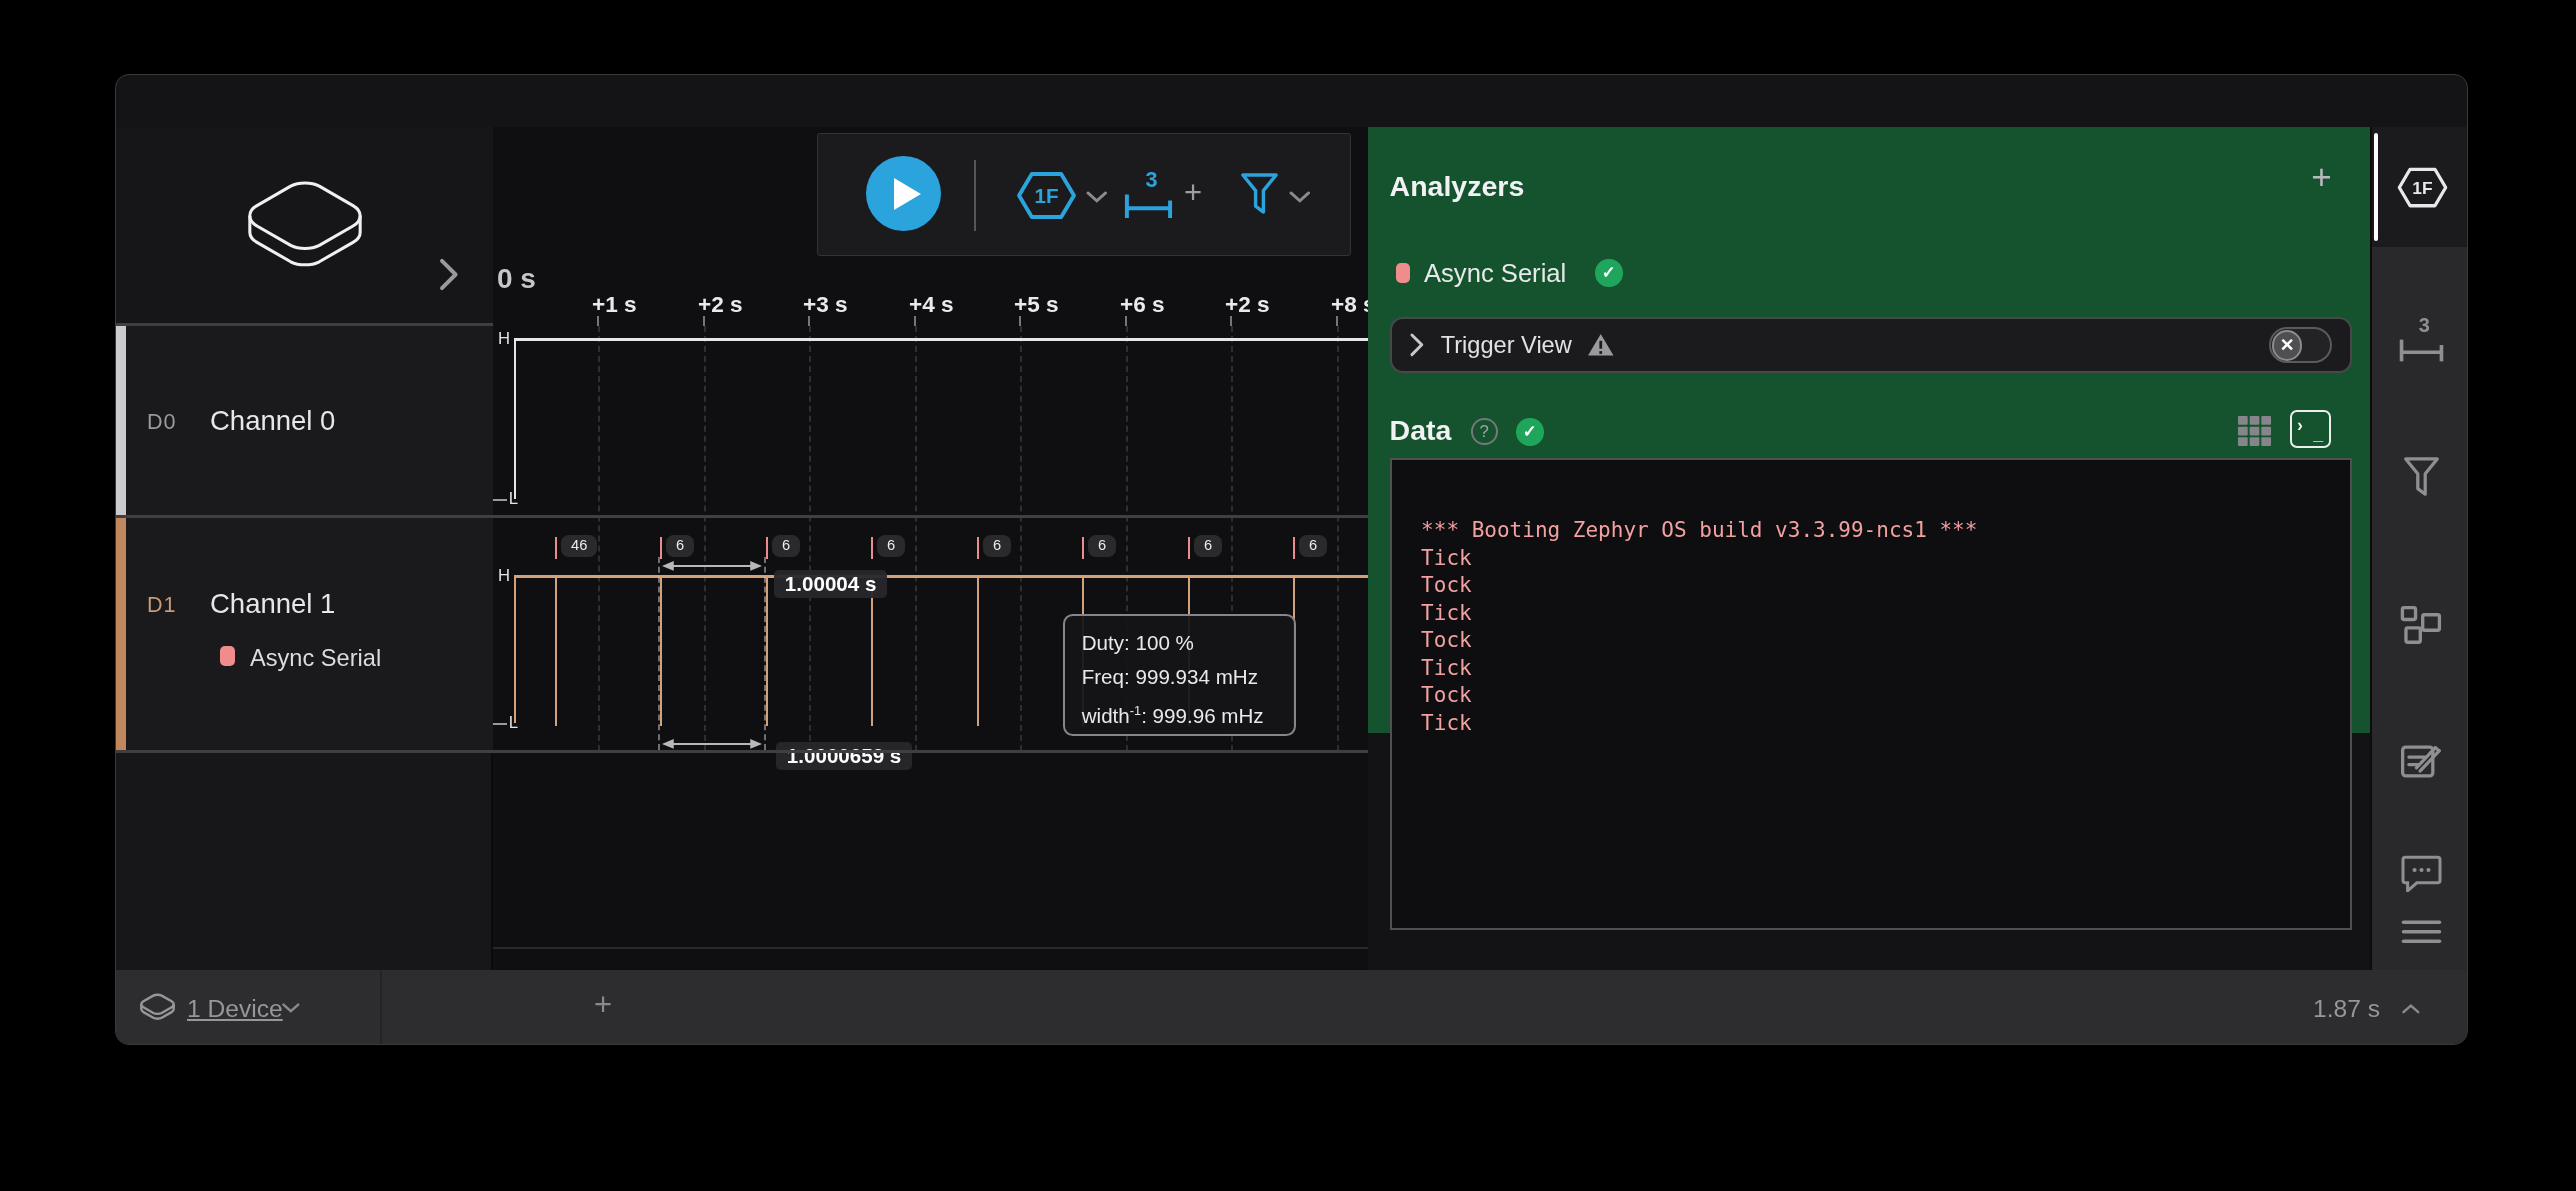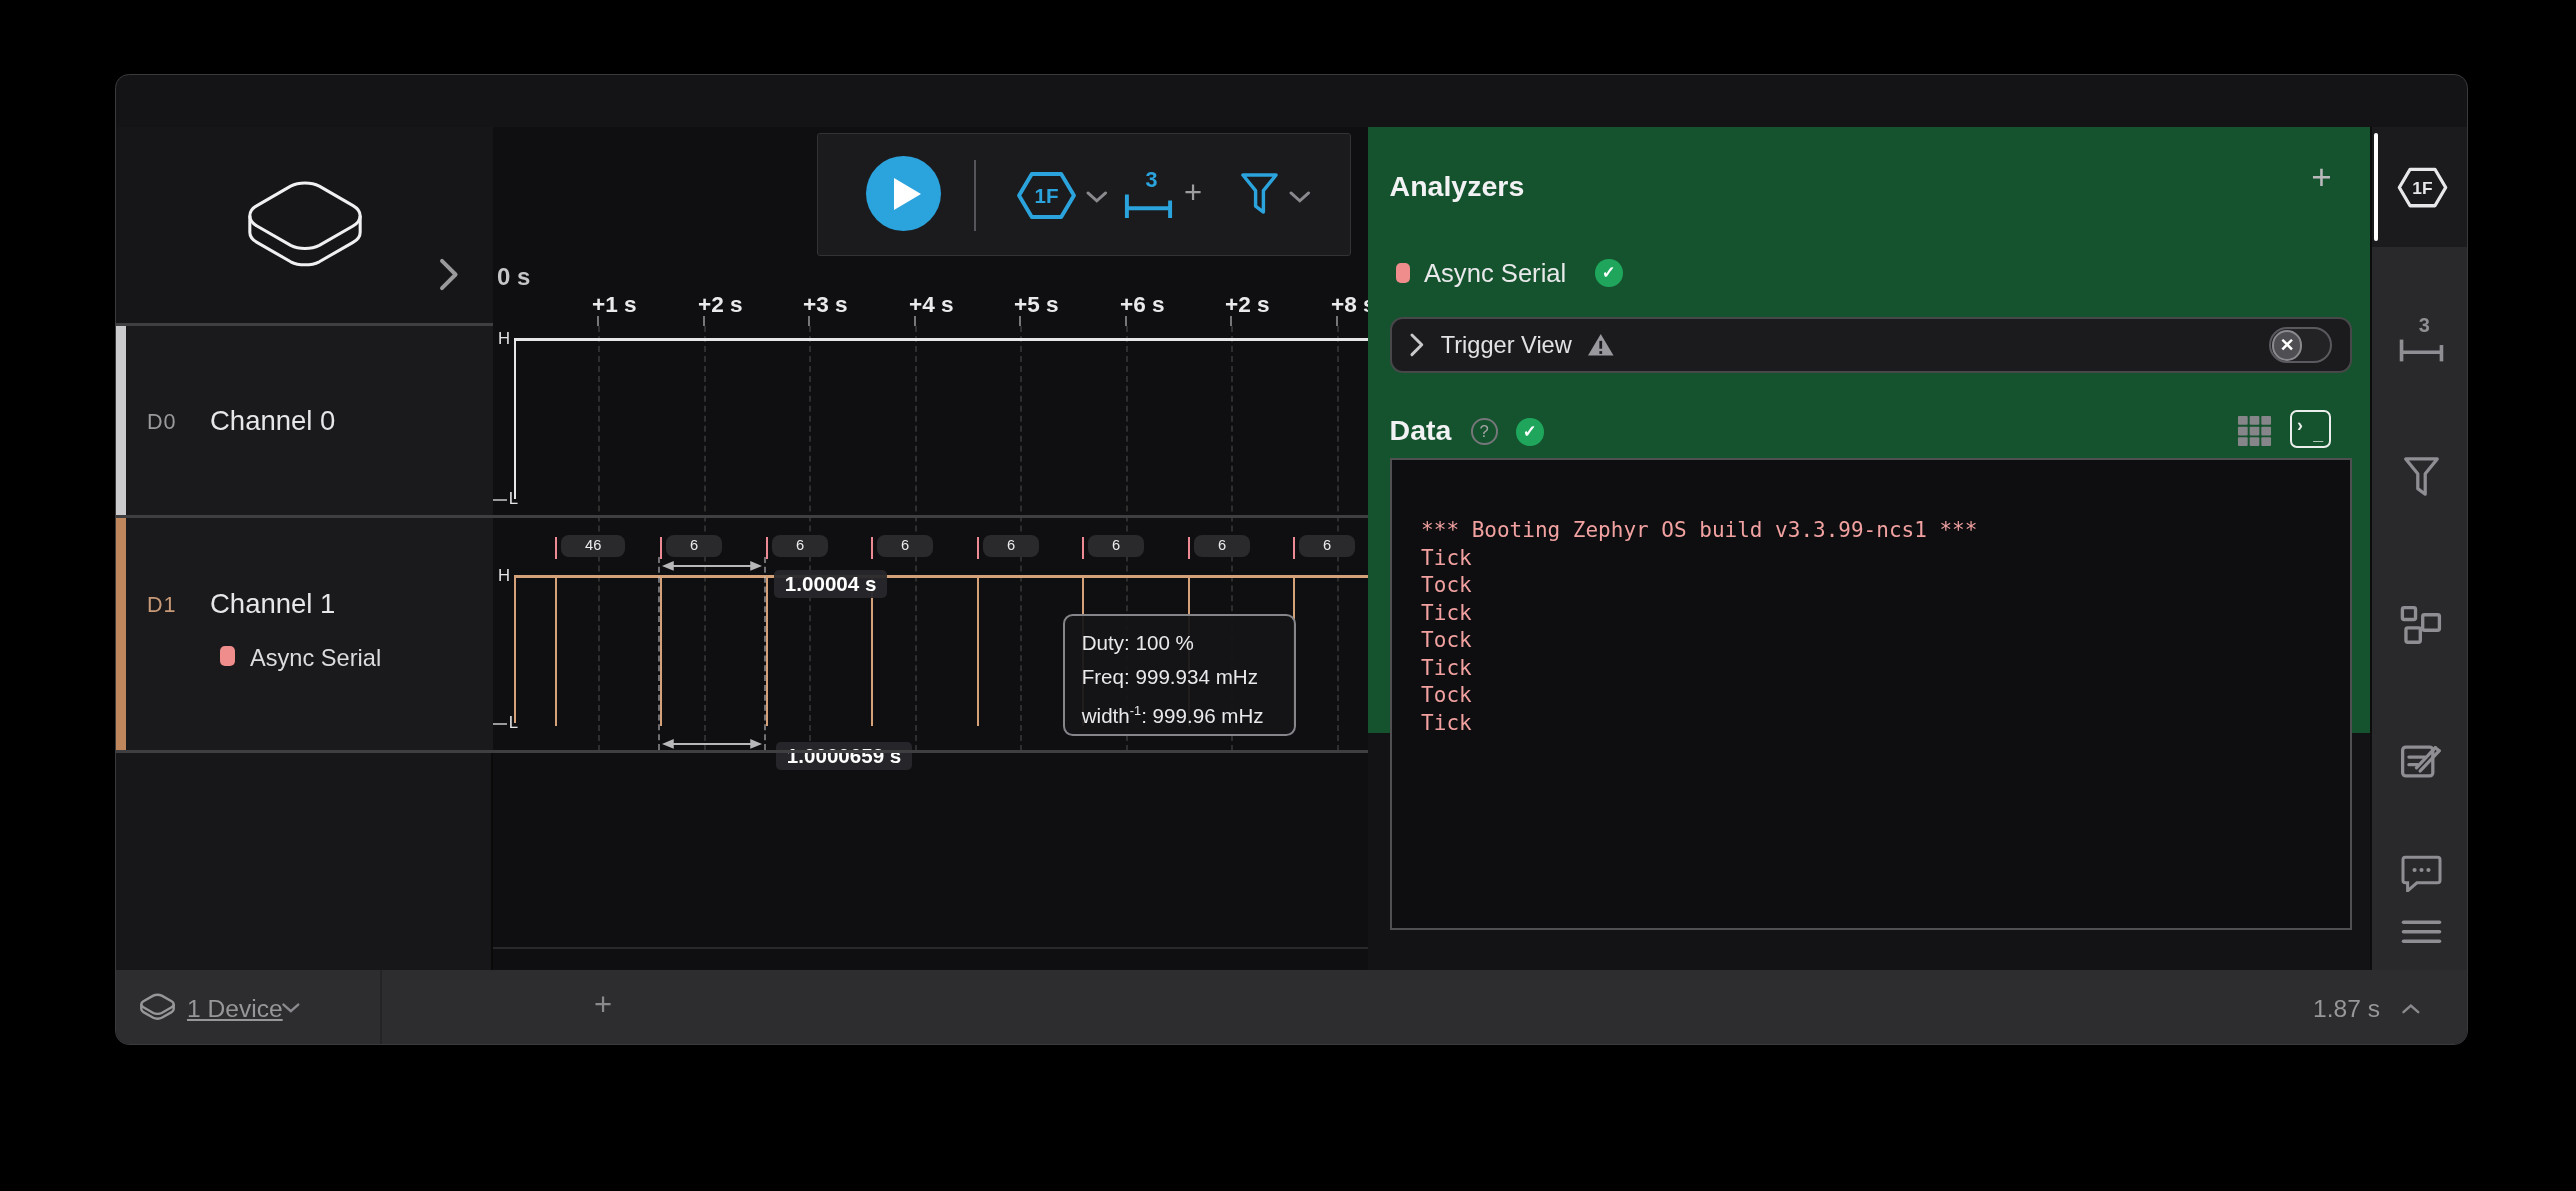--- a/index.html
+++ b/index.html
@@ -24,31 +24,31 @@
   .ch-name{position:absolute;left:94px;font-size:27.5px;color:#e7e7e9;}
   .an-dot{position:absolute;width:14.7px;height:19.7px;border-radius:4.9px;}
   .an-label{position:absolute;font-size:23.6px;color:#dcdcde;}
   
   .wavecol{position:absolute;left:377px;top:0;width:875px;height:843px;background:#0f0f11;overflow:hidden;}
   .toolbar-box{position:absolute;left:324px;top:5.9px;width:534px;height:123px;background:#1b1b1e;border:1px solid #333336;border-radius:2.9px;}
   .play-btn{position:absolute;left:48px;top:22.6px;width:75px;height:75px;border-radius:50%;display:flex;align-items:center;justify-content:center;}
   .play-tri{width:0;height:0;border-top:16.7px solid transparent;border-bottom:16.7px solid transparent;border-left:27.5px solid #fff;margin-left:7.9px;}
   .tb-div{position:absolute;left:156px;top:26.5px;width:2px;height:71px;background:#55555a;}
   .plus-gray{position:absolute;font-size:31px;color:#9d9da0;}
-  .timeline-origin{position:absolute;left:3.9px;top:136px;font-size:24px;font-weight:bold;color:#c6c6c9;}
+  .timeline-origin{position:absolute;left:3.9px;top:136px;font-size:28px;font-weight:bold;color:#c6c6c9;}
   .tick-label{position:absolute;top:165px;font-size:22.6px;font-weight:bold;color:#eaeaec;white-space:nowrap;}
   .tick-mark{position:absolute;top:189px;width:2px;height:9.8px;background:#77777a;}
   .gridline{position:absolute;top:199px;height:425px;width:0;border-left:2px dashed rgba(255,255,255,0.13);}
   .hl-label{position:absolute;font-size:16.7px;color:#e3e3e5;}
   .sig-h{position:absolute;height:2.9px;}
   .sig-v{position:absolute;width:2px;}
   .l-tick{position:absolute;height:2px;background:#9a9a9d;}
   .pulse{position:absolute;width:2px;background:#d5a179;}
   .pulse-pink{position:absolute;width:2px;background:#ee8a93;}
-  .pulse-badge{position:absolute;top:408px;height:21.6px;line-height:21.6px;padding:0 24px;background:#2a2a2d;border-radius:7.9px;font-size:14.7px;color:#ececee;}
+  .pulse-badge{position:absolute;top:408px;height:21.6px;line-height:21.6px;padding:0 10px;background:#2a2a2d;border-radius:7.9px;font-size:14.7px;color:#ececee;}
   .meas-dash{position:absolute;top:430px;height:193px;width:0;border-left:2px dashed rgba(210,210,215,0.5);}
   .meas-badge{position:absolute;background:rgba(40,40,44,0.95);border-radius:4.9px;color:#fff;font-weight:bold;font-size:20.6px;padding:2px 10.8px;white-space:nowrap;}
   .tooltip{position:absolute;left:570px;top:487px;width:233px;height:122px;background:rgba(20,20,23,0.93);border:2px solid #85858a;border-radius:9.8px;padding:9.8px 16.7px;}
   .tooltip div{font-size:20.6px;color:#e9e9eb;line-height:34px;white-space:nowrap;}
   .tooltip sup{font-size:12.8px;}
   .below-sep{position:absolute;left:0;top:820px;width:1252px;height:2px;background:#29292b;}
   
   .rightpanel{position:absolute;left:1252px;top:0;width:1003px;height:606px;background:#14532d;}
   .panel-title{position:absolute;font-size:28.5px;font-weight:bold;color:#f2f2f4;}
   .panel-add{position:absolute;left:934px;top:29.5px;font-size:35px;font-weight:300;color:#b9b9bc;width:39px;text-align:center;}

